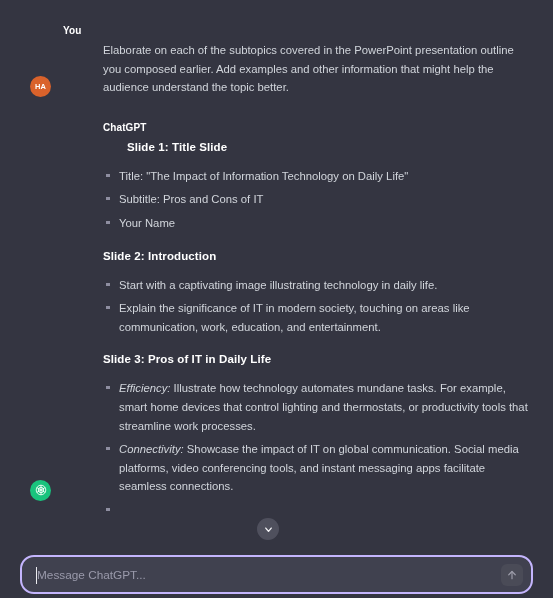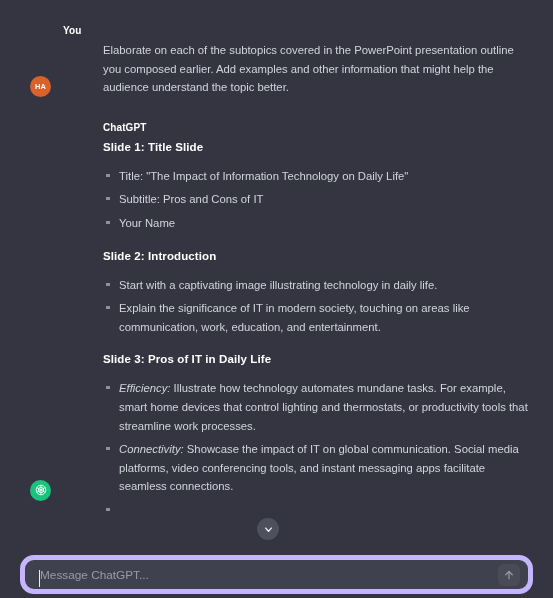--- a/index.html
+++ b/index.html
@@ -74,21 +74,21 @@
   }
 
   .slide-heading {
     font-size: 11.5px;
     font-weight: bold;
     color: #ffffff;
     line-height: 18px;
     letter-spacing: .1px;
     margin-top: 14px;
   }
-  .slide-heading.first { margin-top: 0; }
+  .slide-heading.first { margin-top: 0; margin-left: 24px; }
 
   ul.bullets {
     list-style: none;
     margin: 11px 0 0 0;
     padding: 0;
   }
   ul.bullets li {
     position: relative;
     padding-left: 16px;
     font-size: 11.3px;
@@ -137,21 +137,21 @@
     background: #343541;
     display: flex;
     align-items: center;
     justify-content: center;
   }
   .input-shell {
     position: relative;
     width: 513px;
     height: 39px;
     background: #40414f;
-    border: 5px solid #c4b5fd;
+    border: 2px solid #c4b5fd;
     border-radius: 14px;
     display: flex;
     align-items: center;
   }
   .caret {
     position: absolute;
     left: 14px;
     top: 10px;
     width: 1px;
     height: 17px;

